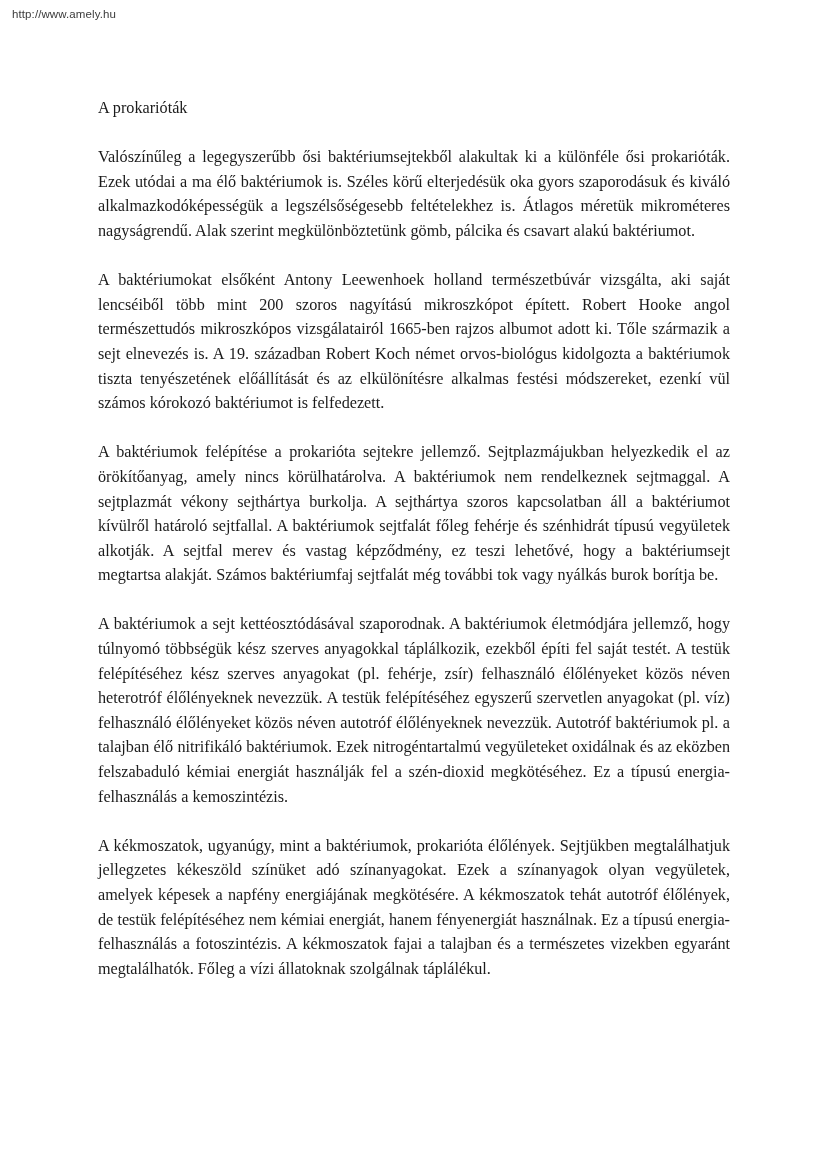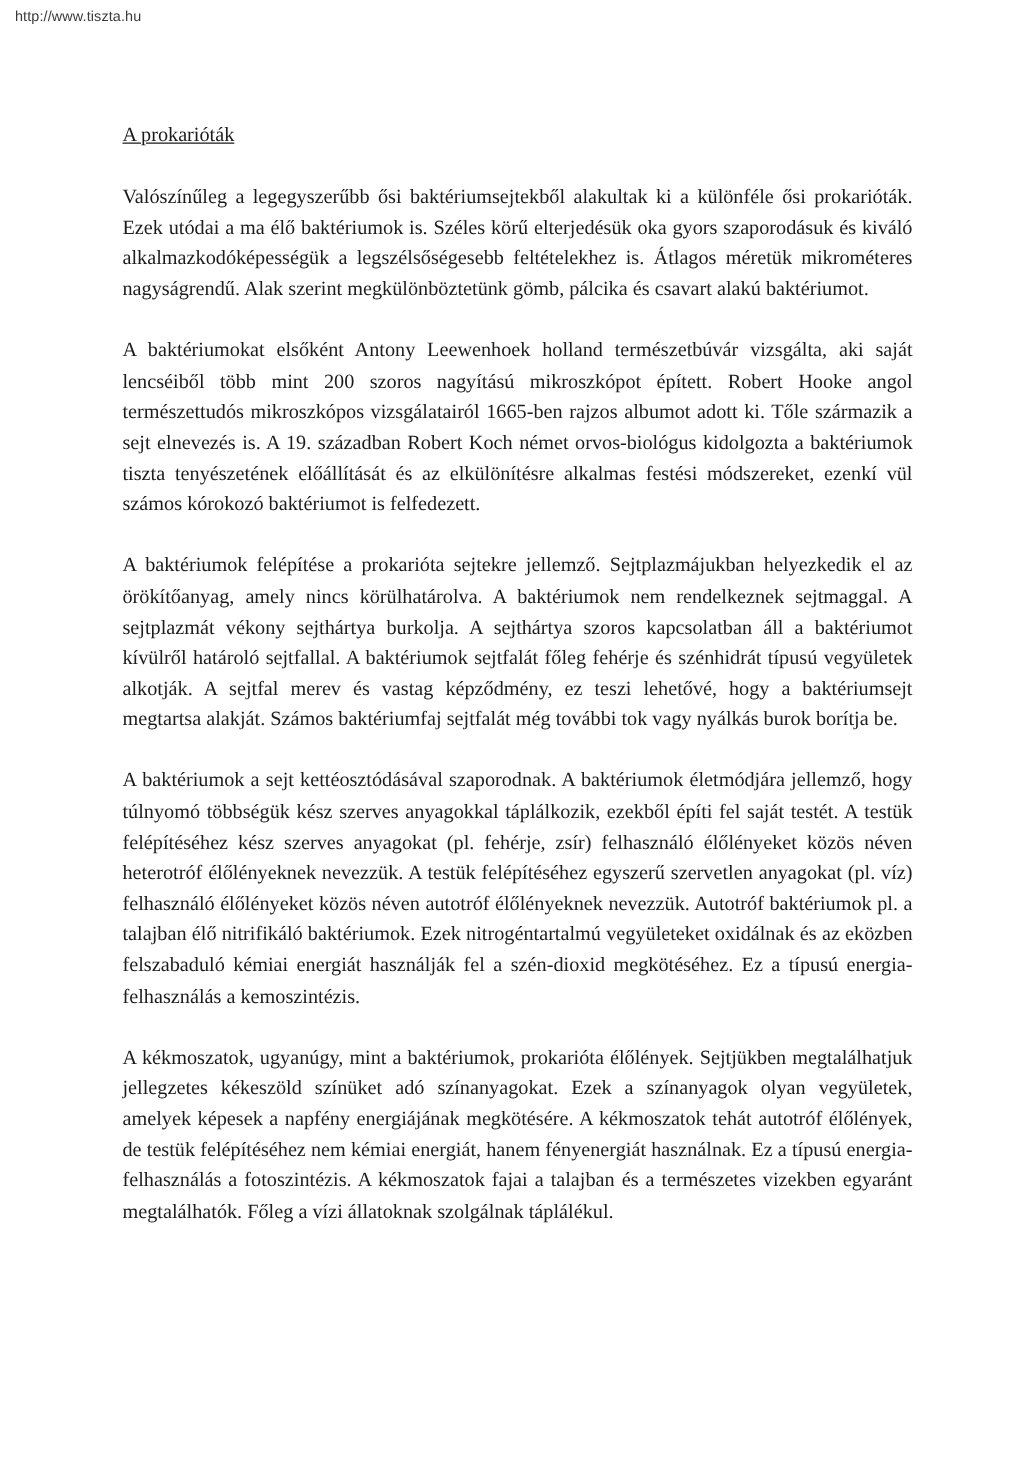--- a/index.html
+++ b/index.html
@@ -35,38 +35,37 @@
     color: #1b1b1b;
     text-align: justify;
     text-justify: inter-word;
   }
   .doc-title {
     text-align: left;
     margin: 0 0 24.6px 0;
     font-weight: normal;
     font-size: 16.2px;
     line-height: 24.6px;
-    text-decoration: underline;
   }
   .para {
     margin: 0 0 24.6px 0;
   }
   .para:last-child {
     margin-bottom: 0;
   }
   .para b {
     font-weight: normal;
   }
 </style>
 </head>
 <body>
 
 <div class="page">
 
-  <div class="header-url">http://www.tiszta.hu</div>
+  <div class="header-url">http://www.amely.hu</div>
 
   <div class="doc-body">
     <h1 class="doc-title">A prokarióták</h1>
     <div id="paragraphs-container">
         <p class="para"><span>Valószínűleg a legegyszerűbb ősi baktériumsejtekből alakultak ki a különféle ősi prokarióták. Ezek utódai a ma élő baktériumok is. Széles körű elterjedésük oka gyors szaporodásuk és kiváló alkalmazkodóképességük a legszélsőségesebb feltételekhez is. Átlagos méretük mikrométeres nagyságrendű. Alak szerint megkülönböztetünk </span><b>gömb, pálcika és csavart alakú baktériumot</b><span>.</span></p>
         <p class="para"><span>A baktériumokat elsőként Antony Leewenhoek holland természetbúvár vizsgálta, aki saját lencséiből több mint 200 szoros nagyítású mikroszkópot épített. Robert Hooke angol természettudós mikroszkópos vizsgálatairól 1665-ben rajzos albumot adott ki. Tőle származik a sejt elnevezés is. A 19. században Robert Koch német orvos-biológus kidolgozta a baktériumok tiszta tenyészetének előállítását és az elkülönítésre alkalmas festési módszereket, ezenkí vül számos kórokozó baktériumot is felfedezett.</span></p>
         <p class="para"><span>A baktériumok felépítése a prokarióta sejtekre jellemző. Sejtplazmájukban helyezkedik el az </span><b>örökítőanyag</b><span>, amely nincs körülhatárolva. A baktériumok nem rendelkeznek sejtmaggal. A sejtplazmát vékony </span><b>sejthártya</b><span> burkolja. A sejthártya szoros kapcsolatban áll a baktériumot kívülről határoló sejtfallal. A baktériumok sejtfalát főleg fehérje és szénhidrát típusú vegyületek alkotják. A sejtfal merev és vastag képződmény, ez teszi lehetővé, hogy a baktériumsejt megtartsa alakját. Számos baktériumfaj sejtfalát még további tok vagy nyálkás burok borítja be.</span></p>
         <p class="para"><span>A baktériumok a sejt kettéosztódásával szaporodnak. A baktériumok életmódjára jellemző, hogy túlnyomó többségük kész szerves anyagokkal táplálkozik, ezekből építi fel saját testét. A testük felépítéséhez kész szerves anyagokat (pl. fehérje, zsír) felhasználó élőlényeket közös néven </span><b>heterotróf</b><span> élőlényeknek nevezzük. A testük felépítéséhez egyszerű szervetlen anyagokat (pl. víz) felhasználó élőlényeket közös néven </span><b>autotróf</b><span> élőlényeknek nevezzük. Autotróf baktériumok pl. a talajban élő nitrifikáló baktériumok. Ezek nitrogéntartalmú vegyületeket oxidálnak és az eközben felszabaduló kémiai energiát használják fel a szén-dioxid megkötéséhez. Ez a típusú energia-felhasználás a </span><b>kemoszintézis</b><span>.</span></p>
         <p class="para"><span>A kékmoszatok, ugyanúgy, mint a baktériumok, prokarióta élőlények. Sejtjükben megtalálhatjuk jellegzetes kékeszöld színüket adó színanyagokat. Ezek a színanyagok olyan vegyületek, amelyek képesek a napfény energiájának megkötésére. A kékmoszatok tehát autotróf élőlények, de testük felépítéséhez nem kémiai energiát, hanem fényenergiát használnak. Ez a típusú energia-felhasználás a </span><b>fotoszintézis</b><span>. A kékmoszatok fajai a talajban és a természetes vizekben egyaránt megtalálhatók. Főleg a vízi állatoknak szolgálnak táplálékul.</span></p>
       </div>

